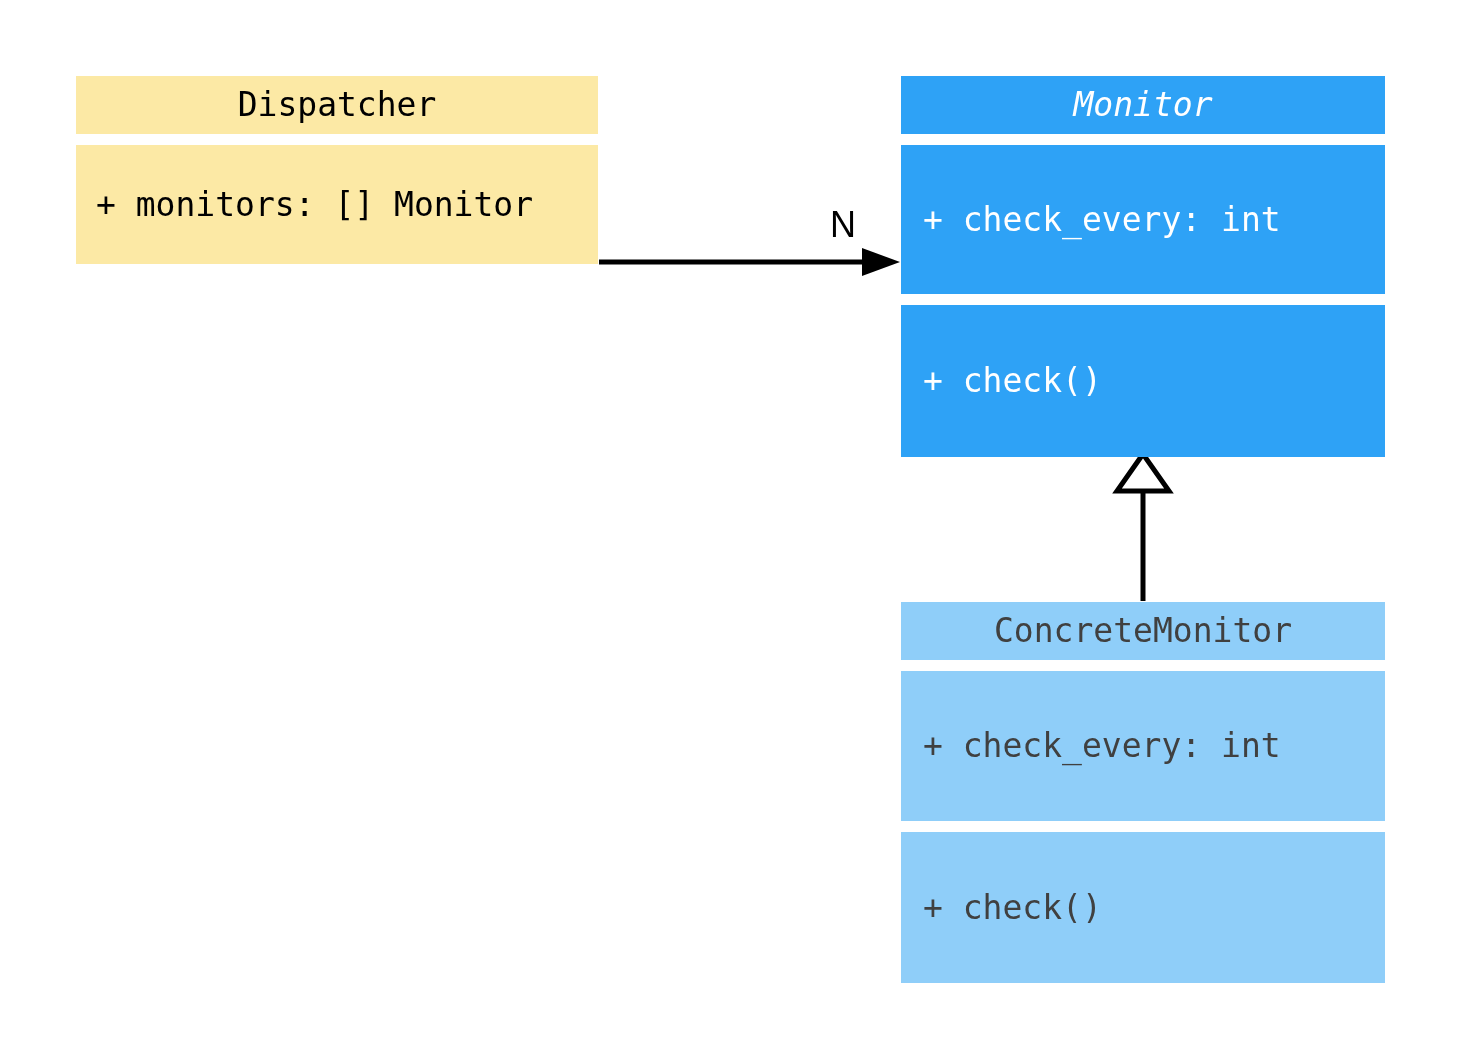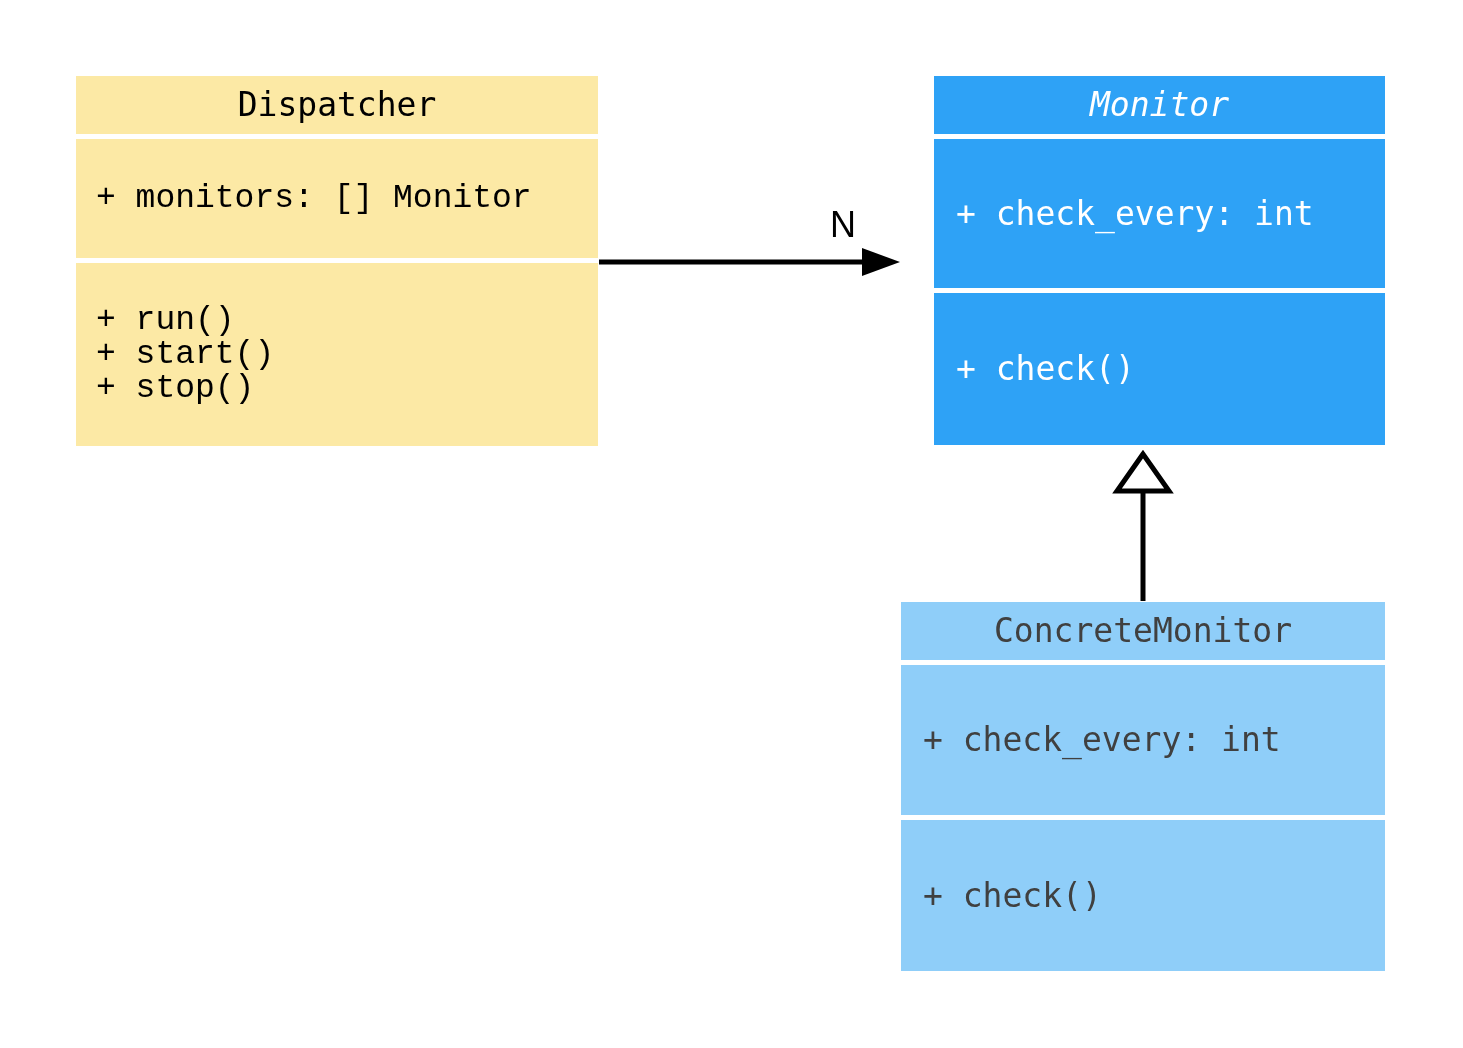--- a/index.html
+++ b/index.html
@@ -20,46 +20,46 @@
     left: 0;
     top: 0;
     width: 1463px;
     height: 1048px;
     pointer-events: none;
   }
   .uml-class {
     position: absolute;
     display: flex;
     flex-direction: column;
-    gap: 5px;
+    gap: 11px;
   }
   .sec {
     display: flex;
     flex-direction: column;
     justify-content: center;
     font-size: 33px;
     line-height: 34px;
     white-space: pre;
   }
   .sec.title {
     align-items: center;
     height: 58px;
   }
   .sec.body-sec {
     align-items: flex-start;
   }
   
   .dispatcher { left: 76px; top: 76px; width: 522px; }
   .dispatcher .sec { background: var(--c-dispatcher); color: #000000; }
-  .dispatcher .body-sec { padding-left: 20px; font-family: Liberation Mono, monospace; }
+  .dispatcher .body-sec { padding-left: 20px; }
   .dispatcher .attrs   { height: 119px; }
   .dispatcher .methods { height: 183px; }
   
   .monitor { left: 901px; top: 76px; width: 484px; }
-  .monitor .sec { background: var(--c-monitor); color: #ffffff; margin-left: 33px; }
+  .monitor .sec { background: var(--c-monitor); color: #ffffff; }
   .monitor .body-sec { padding-left: 22px; }
   .monitor .title { font-style: italic; }
   .monitor .attrs   { height: 149px; }
   .monitor .methods { height: 152px; }
   
   .concrete { left: 901px; top: 602px; width: 484px; }
   .concrete .sec { background: var(--c-concrete); color: #404040; }
   .concrete .body-sec { padding-left: 22px; }
   .concrete .attrs   { height: 150px; }
   .concrete .methods { height: 151px; }
@@ -94,25 +94,20 @@
     </g>
   </svg>
 
   <div class="multiplicity-label">N</div>
 
   <div class="uml-class dispatcher">
     <div class="sec title">Dispatcher</div>
     <div class="sec body-sec attrs">
       <div>+ monitors: [] Monitor</div>
     </div>
-    <div class="sec body-sec methods">
-      <div>+ run()</div>
-      <div>+ start()</div>
-      <div>+ stop()</div>
-    </div>
   </div>
 
   <div class="uml-class monitor">
     <div class="sec title">Monitor</div>
     <div class="sec body-sec attrs">
       <div>+ check_every: int</div>
     </div>
     <div class="sec body-sec methods">
       <div>+ check()</div>
     </div>

